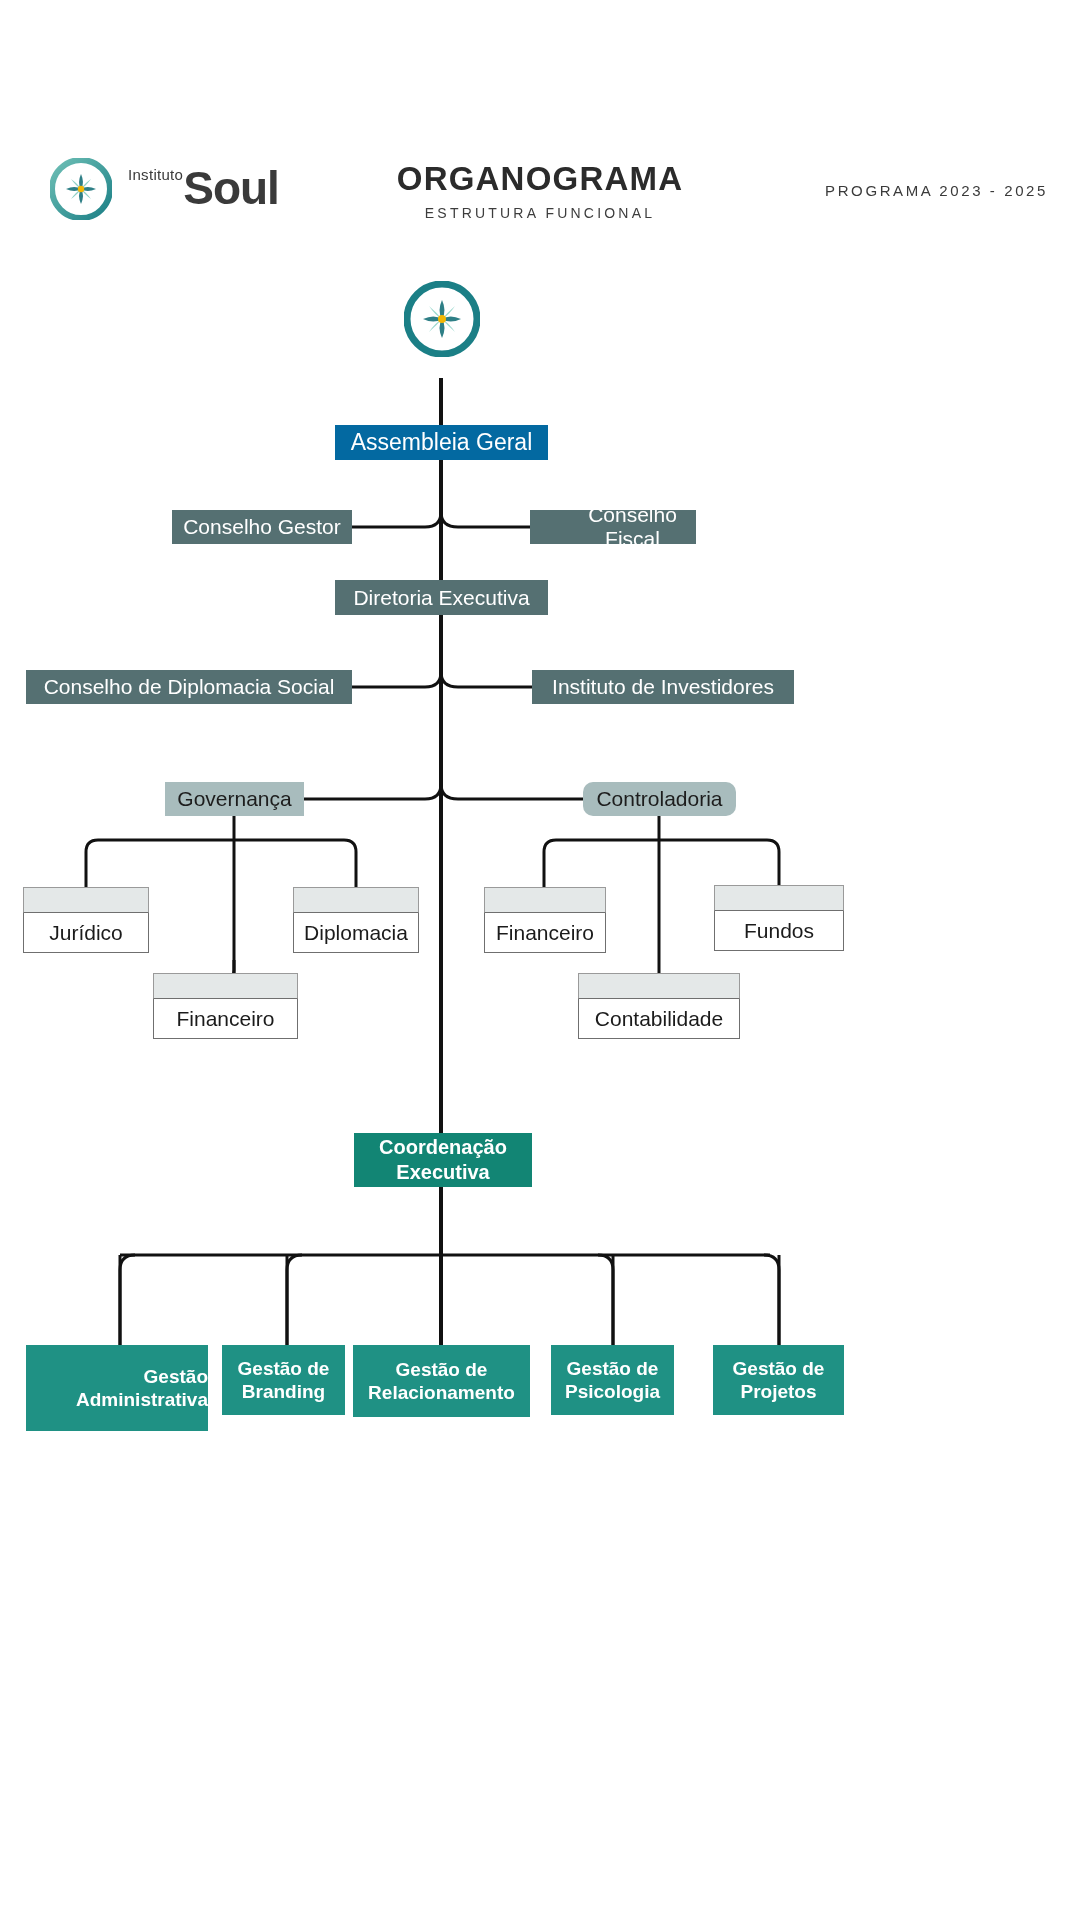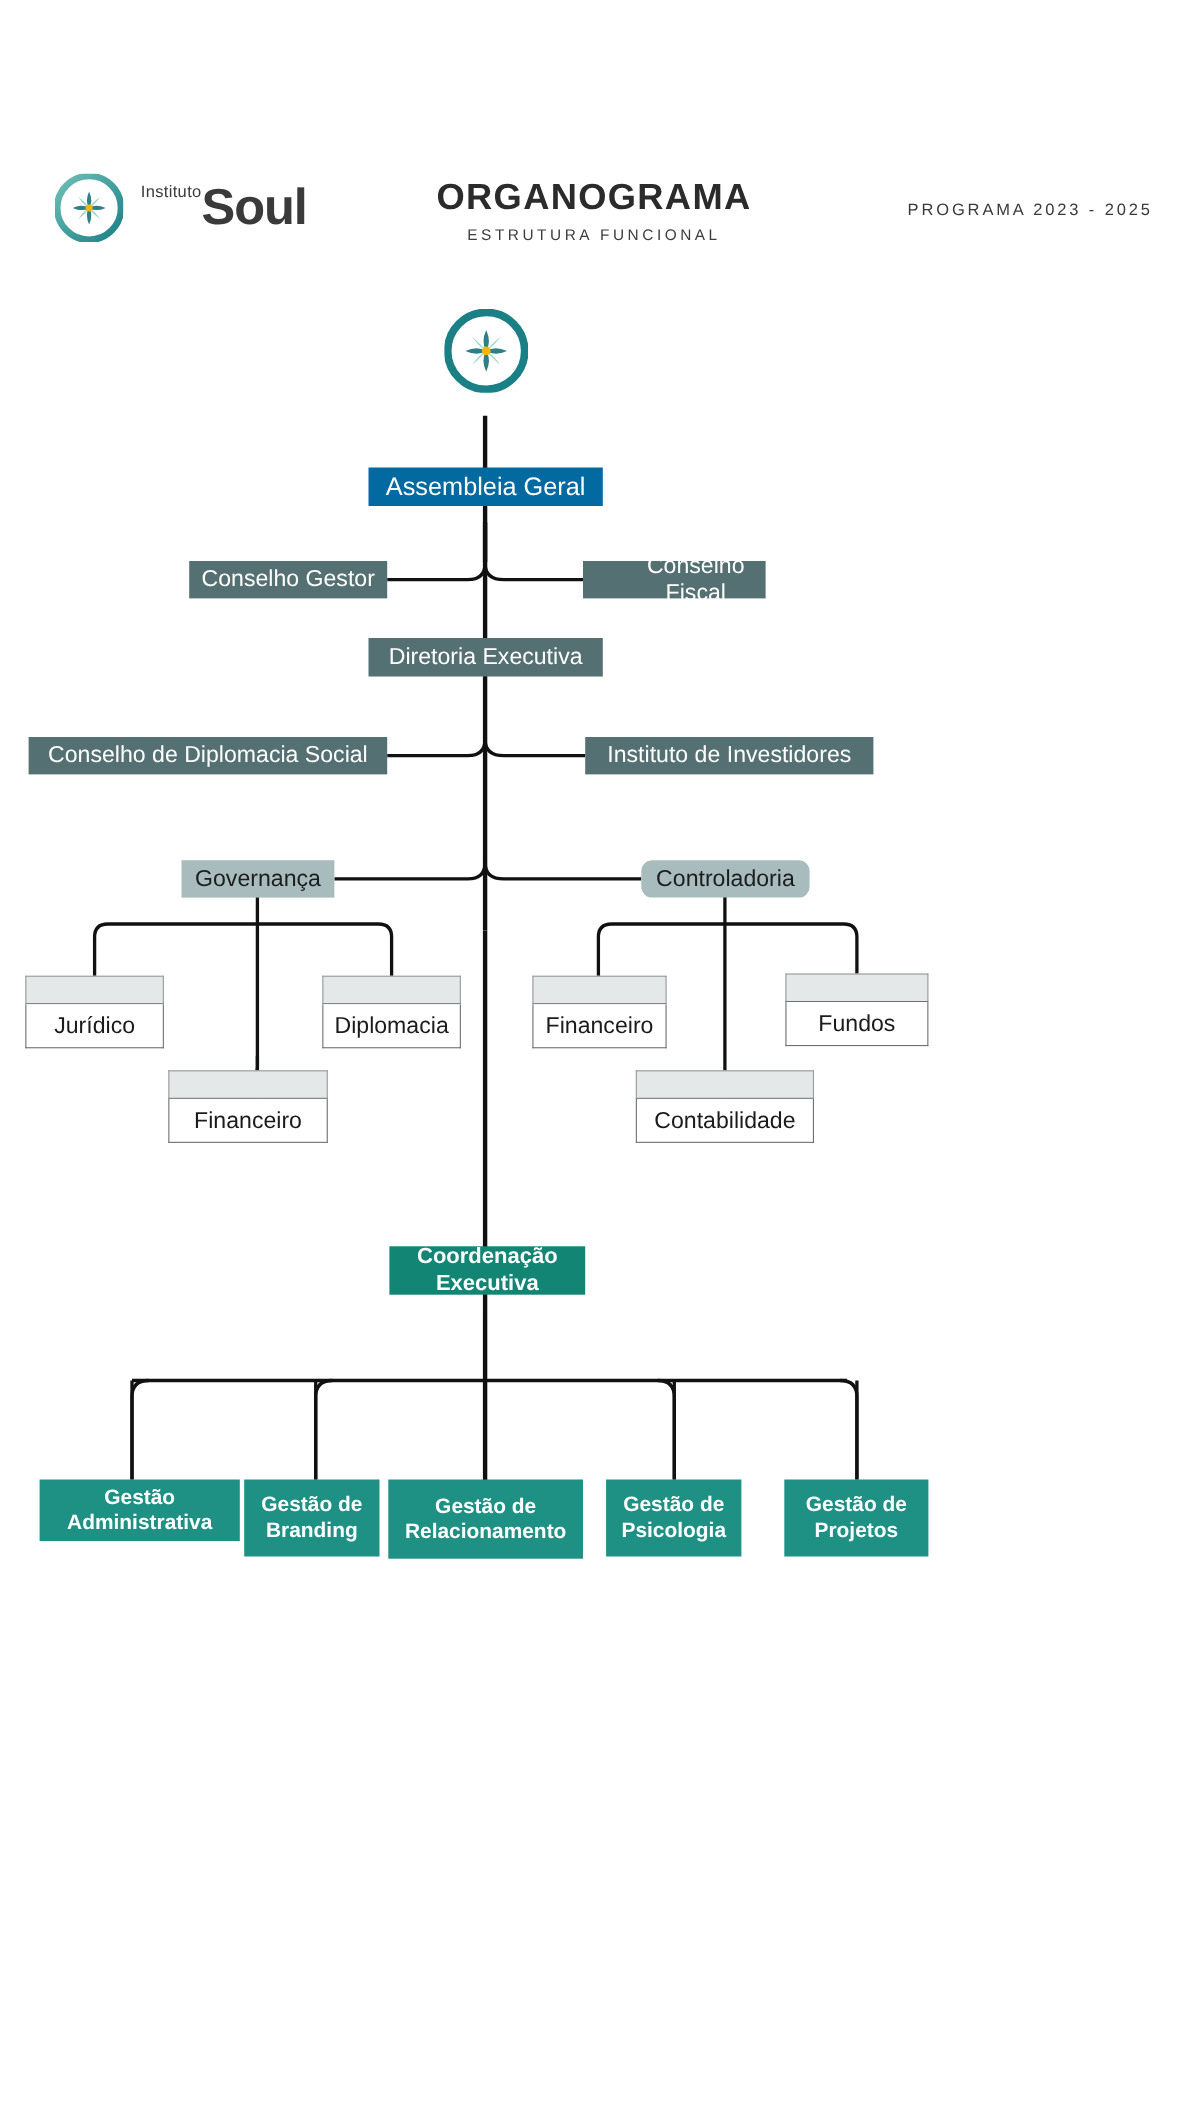--- a/index.html
+++ b/index.html
@@ -224,26 +224,26 @@
       </div>
   </div>
 
   <div class="leaf" style="left:578px;top:973px;width:162px;">
     <div class="cap"></div>
     <div class="body">
         <span>Contabilidade</span>
       </div>
   </div>
 
-  <div class="node n-green-lg" style="left:354px;top:1133px;width:178px;height:44px;flex-direction:column;">
+  <div class="node n-green-lg" style="left:354px;top:1133px;width:178px;height:54px;flex-direction:column;">
     <span>Coordenação</span>
     <span>Executiva</span>
   </div>
 
-  <div class="node n-green" style="left:36px;top:1345px;width:182px;height:56px;flex-direction:column;">
+  <div class="node n-green" style="left:26px;top:1345px;width:182px;height:86px;flex-direction:column;align-items:flex-end;">
     <span>Gestão</span>
     <span>Administrativa</span>
   </div>
 
   <div class="node n-green" style="left:222px;top:1345px;width:123px;height:70px;flex-direction:column;">
     <span>Gestão de</span>
     <span>Branding</span>
   </div>
 
   <div class="node n-green" style="left:353px;top:1345px;width:177px;height:72px;flex-direction:column;">

